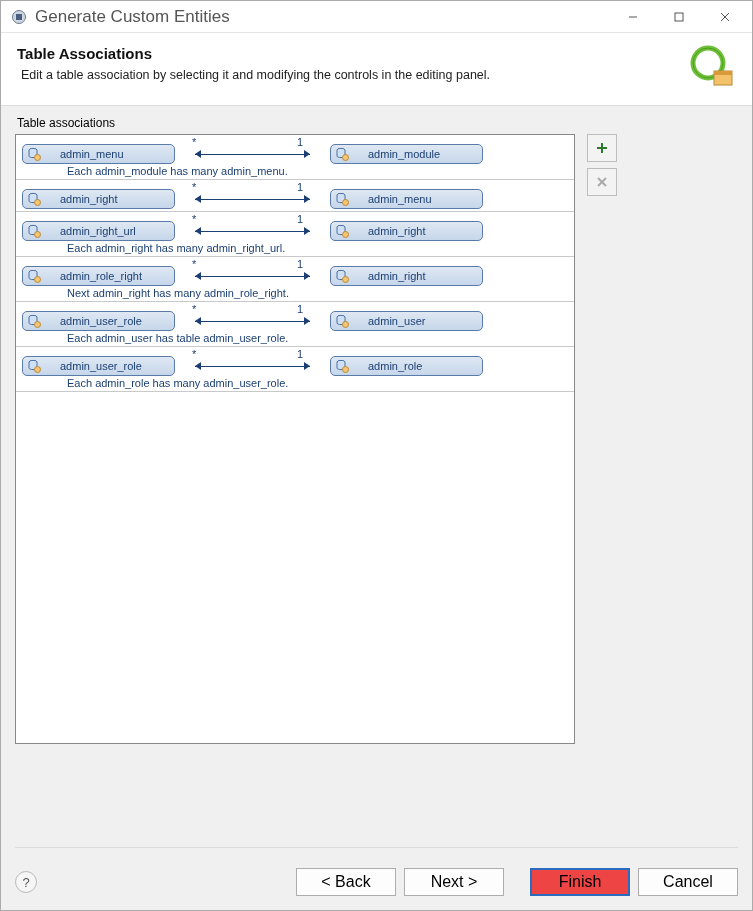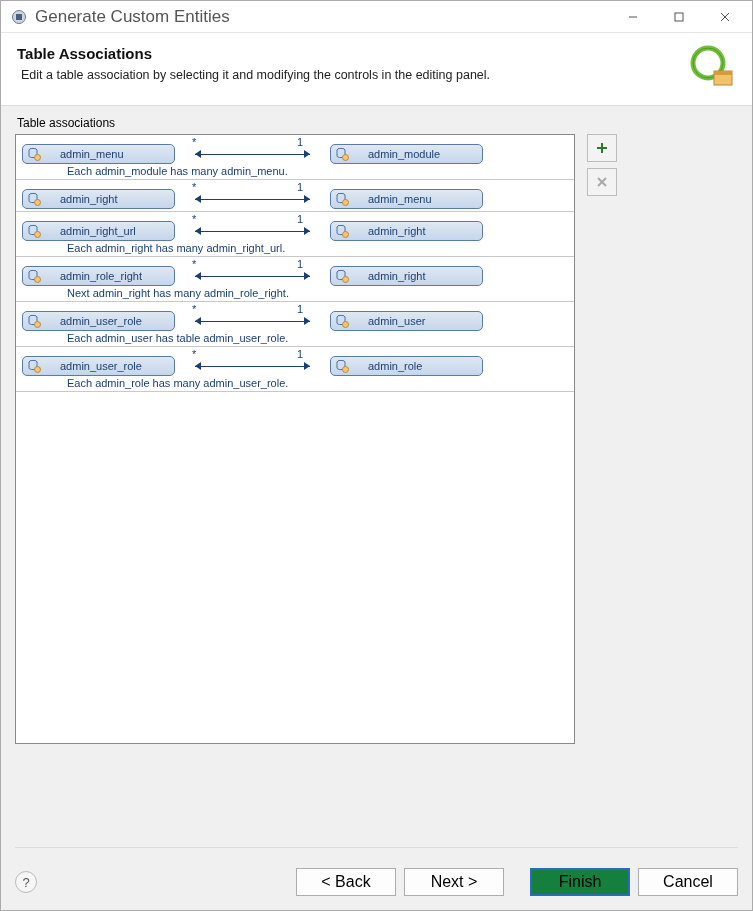--- a/index.html
+++ b/index.html
@@ -157,21 +157,21 @@
   .btn {
     width: 100px; height: 28px;
     border: 1px solid #adadad;
     background: #fdfdfd;
     font-size: 16px; color: #000;
     display:inline-flex;align-items:center;justify-content:center;
     cursor:pointer;
   }
   .btn.primary {
     border: 2px solid #2a6bbf;
-    background: #15803d;
+    background: #ef4444;
   }
 </style>
 </head>
 <body>
 
 <div class="window">
   <div class="titlebar">
     <span class="app-icon">
       <svg viewBox="0 0 16 16" width="16" height="16">
         <circle cx="8" cy="8" r="6.5" fill="#cfd6df" stroke="#6b7b90" stroke-width="1"></circle>

